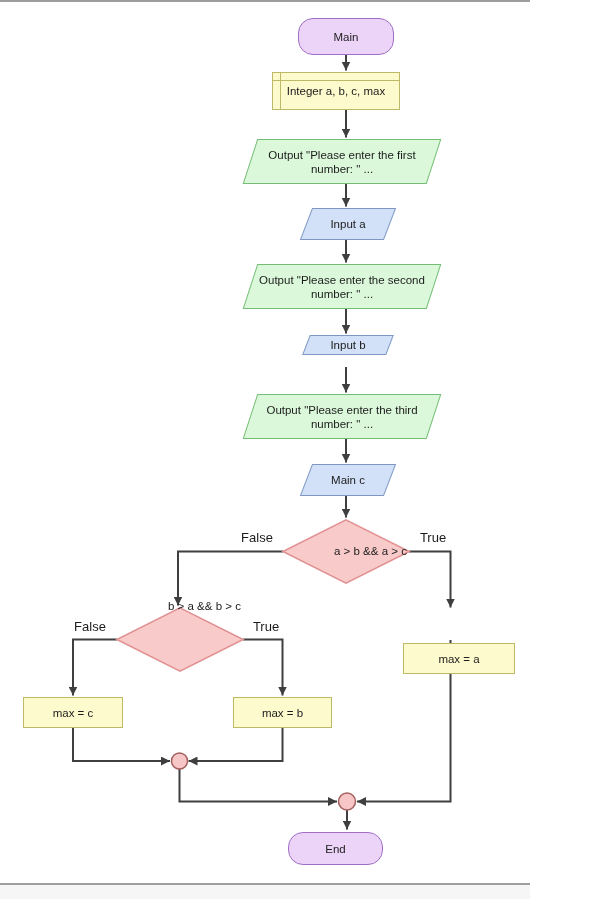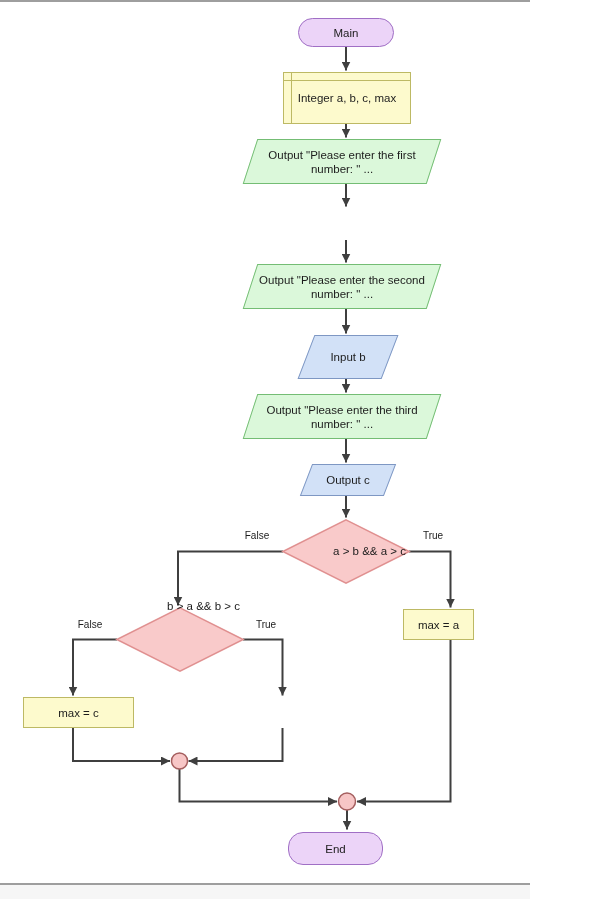--- a/index.html
+++ b/index.html
@@ -32,22 +32,22 @@
   }
   .pill{background:var(--terminal-fill);border:1.5px solid var(--terminal-border);border-radius:15px;}
   .ybox{background:var(--declare-fill);border:1.5px solid var(--declare-border);}
   .decl-line-h{position:absolute;left:0;right:0;top:7px;height:0;border-top:1px solid var(--declare-border);}
   .decl-line-v{position:absolute;top:0;bottom:0;left:7px;width:0;border-left:1px solid var(--declare-border);}
   .pgram{background:transparent;border:none;}
   .pgram .bg{position:absolute;left:0;top:0;right:0;bottom:0;box-sizing:border-box;}
   .bg.output{background:var(--output-fill);border:1.5px solid var(--output-border);transform:skewX(-18deg);}
   .bg.input{background:var(--input-fill);border:1.5px solid var(--input-border);transform:skewX(-21deg);}
   .pgram .txt{position:relative;z-index:1;padding:0 3px;}
-  .dtext{position:absolute;text-align:right;font-size:11.5px;z-index:2;}
-  .branch-label{position:absolute;width:60px;text-align:center;font-size:10px;}
+  .dtext{position:absolute;text-align:left;font-size:11.5px;z-index:2;padding-left:48px;}
+  .branch-label{position:absolute;width:60px;text-align:center;font-size:13px;}
 </style>
 </head>
 <body>
 
 <div id="canvas">
 
   <div class="panel-line top"></div>
   <div class="panel-line bottom"></div>
   <div class="footer-strip"></div>
 
@@ -78,70 +78,77 @@
     <polyline points="450.5,640 450.5,801.5 357,801.5" marker-end="url(#arw)"></polyline>
     <polyline points="347,810 347,829.5" marker-end="url(#arw)"></polyline>
 
     <circle class="merge" cx="179.5" cy="761" r="8"></circle>
     <circle class="merge" cx="347" cy="801.5" r="8.5"></circle>
 
     <polygon class="diamond" points="346,519.8 409.2,551.5 346,583.2 282.8,551.5"></polygon>
     <polygon class="diamond" points="180,607.8 243.2,639.5 180,671.2 116.8,639.5"></polygon>
   </svg>
 
-  <div class="node pill" style="left:298px;top:18px;width:96px;height:29px">
+  <div class="node pill" style="left:298px;top:18px;width:96px;height:37px">
     <span>Main</span>
   </div>
 
-  <div class="node ybox" style="left:283px;top:72px;width:128px;height:52px">
+  <div class="node ybox" style="left:272px;top:72px;width:128px;height:38px">
     <span class="decl-line-h"></span>
     <span class="decl-line-v"></span>
     <span>Integer a, b, c, max</span>
   </div>
 
   <div class="node pgram" style="left:250px;top:139px;width:184px;height:45px">
     <span class="bg output"></span>
     <span class="txt">Output "Please enter the first number: " ...</span>
   </div>
 
+  <div class="node pgram" style="left:306px;top:208px;width:84px;height:32px">
+    <span class="bg input"></span>
+    <span class="txt">Input a</span>
+  </div>
 
   <div class="node pgram" style="left:250px;top:264px;width:184px;height:45px">
     <span class="bg output"></span>
     <span class="txt">Output "Please enter the second number: " ...</span>
   </div>
 
-  <div class="node pgram" style="left:306px;top:335px;width:84px;height:44px">
+  <div class="node pgram" style="left:306px;top:335px;width:84px;height:20px">
     <span class="bg input"></span>
     <span class="txt">Input b</span>
   </div>
 
   <div class="node pgram" style="left:250px;top:394px;width:184px;height:45px">
     <span class="bg output"></span>
     <span class="txt">Output "Please enter the third number: " ...</span>
   </div>
 
   <div class="node pgram" style="left:306px;top:464px;width:84px;height:32px">
     <span class="bg input"></span>
-    <span class="txt">Output c</span>
+    <span class="txt">Main c</span>
   </div>
 
   <div class="dtext" style="left:286px;top:545px;width:120px">a &gt; b &amp;&amp; a &gt; c</div>
   <div class="dtext" style="left:120px;top:600px;width:120px">b &gt; a &amp;&amp; b &gt; c</div>
 
   <div class="branch-label" style="left:227px;top:530px">False</div>
   <div class="branch-label" style="left:403px;top:530px">True</div>
   <div class="branch-label" style="left:60px;top:619px">False</div>
   <div class="branch-label" style="left:236px;top:619px">True</div>
 
-  <div class="node ybox" style="left:403px;top:609px;width:71px;height:31px">
+  <div class="node ybox" style="left:403px;top:643px;width:112px;height:31px">
     <span>max = a</span>
   </div>
 
-  <div class="node ybox" style="left:23px;top:697px;width:111px;height:31px">
+  <div class="node ybox" style="left:23px;top:697px;width:100px;height:31px">
     <span>max = c</span>
   </div>
 
+  <div class="node ybox" style="left:233px;top:697px;width:99px;height:31px">
+    <span>max = b</span>
+  </div>
 
   <div class="node pill" style="left:288px;top:832px;width:95px;height:33px">
     <span>End</span>
   </div>
 
 </div>
 
 </body></html>

